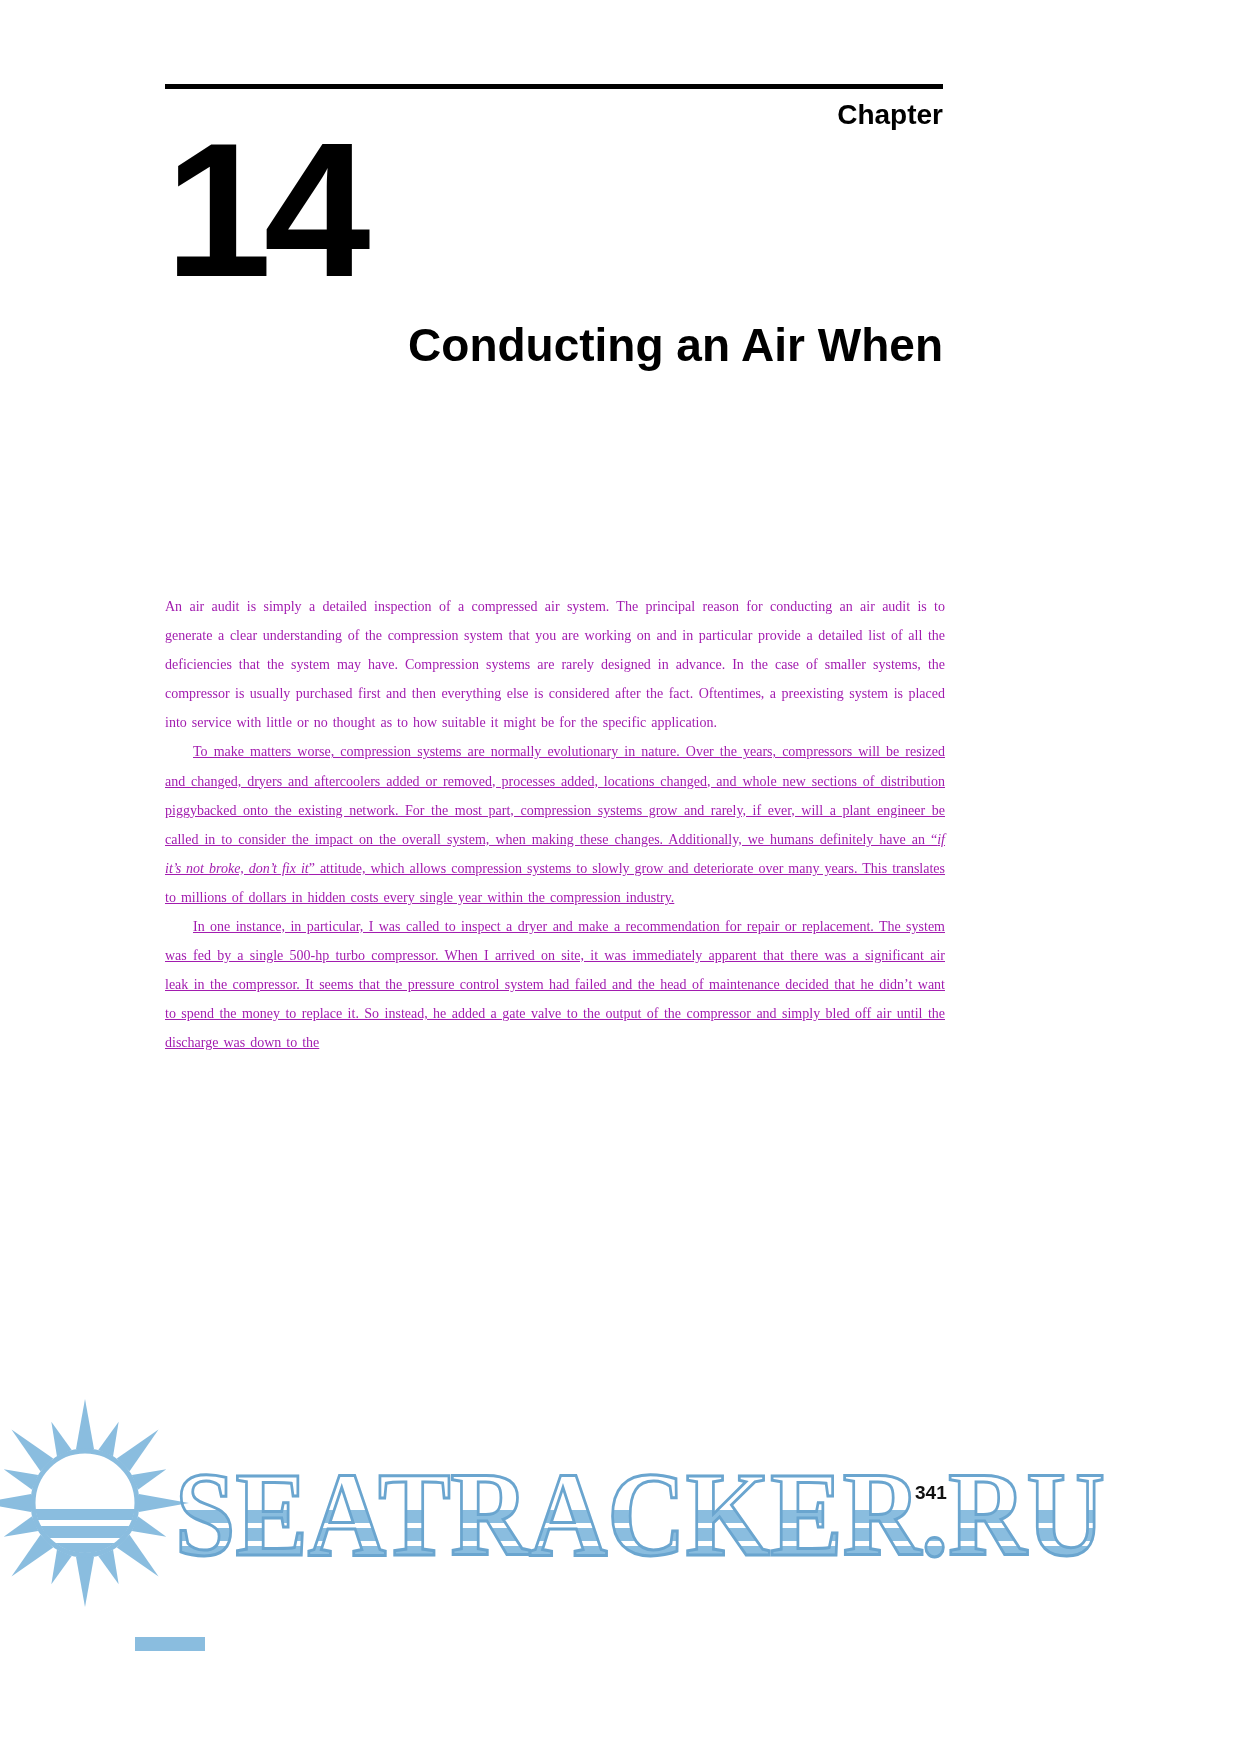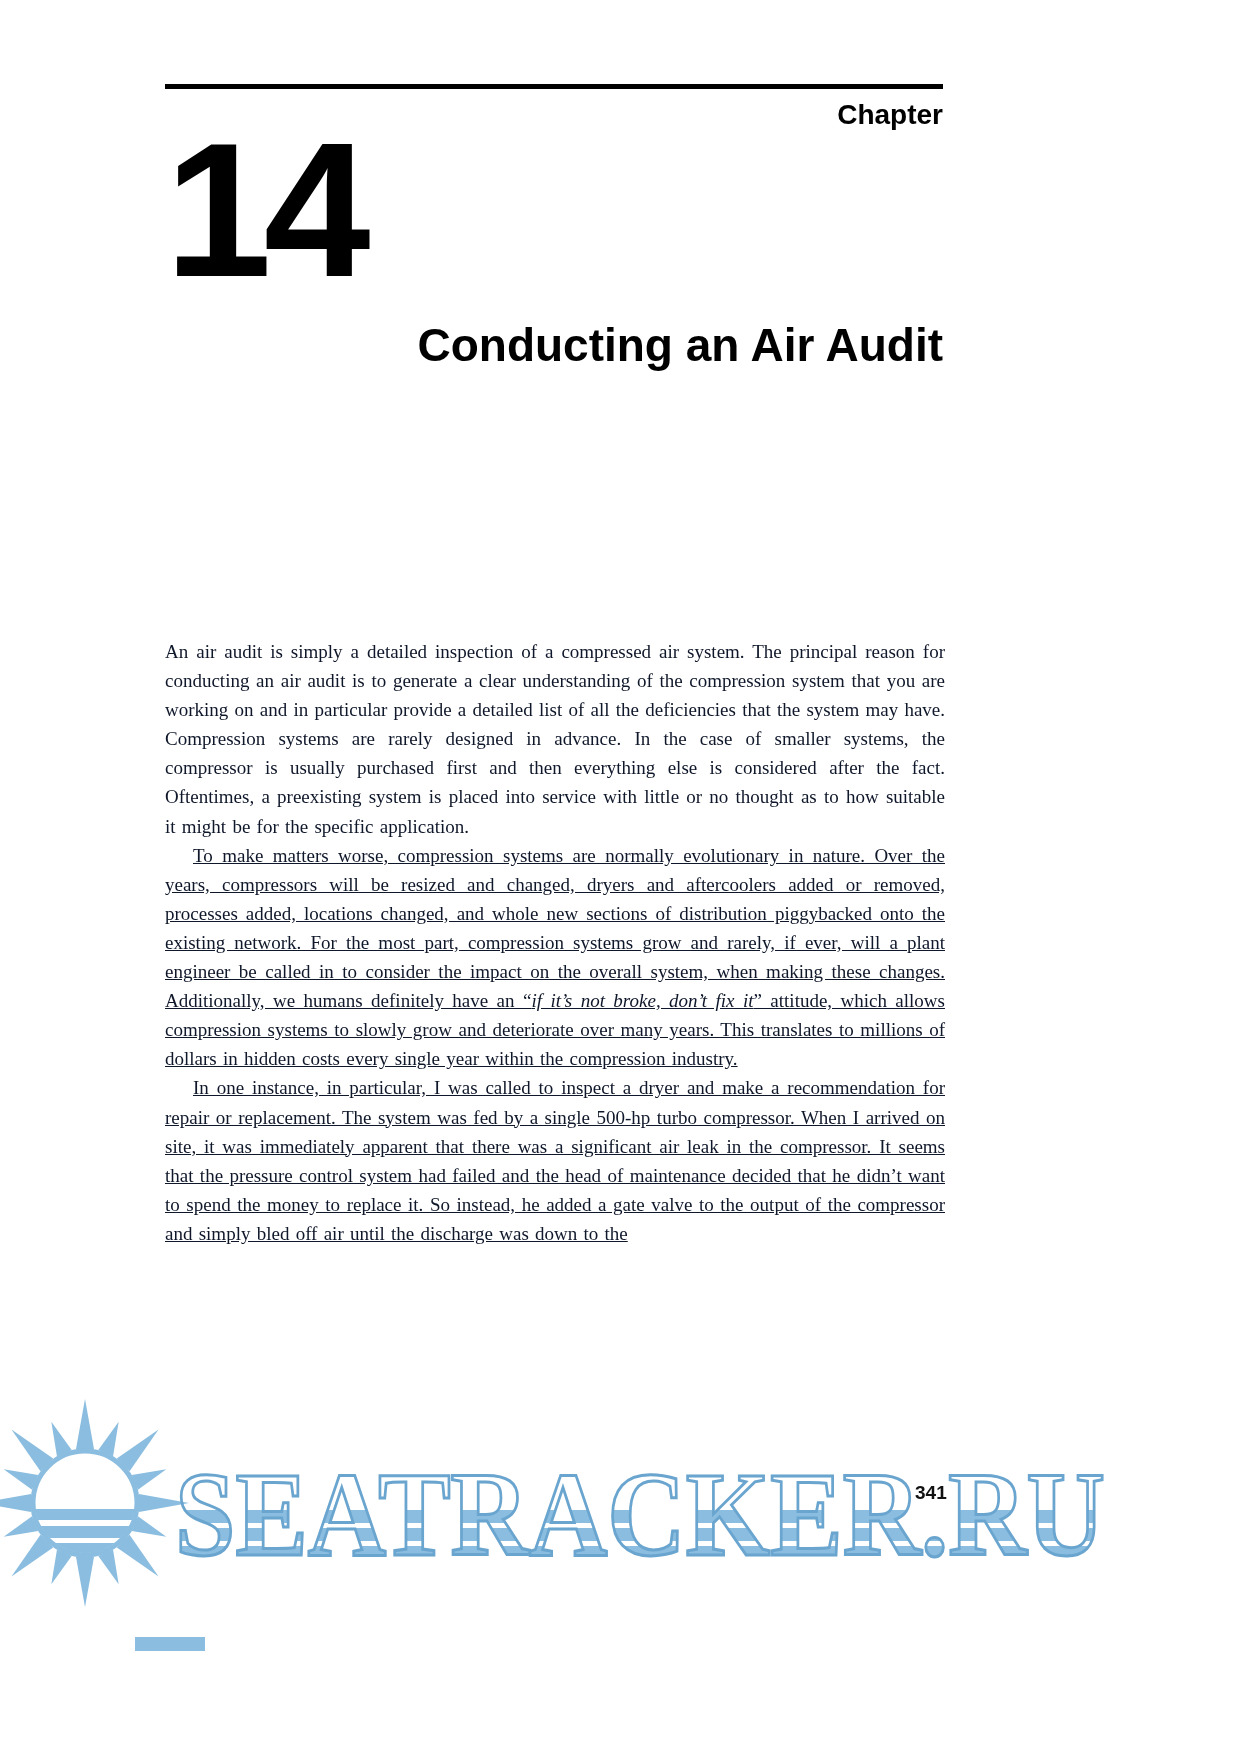--- a/index.html
+++ b/index.html
@@ -56,27 +56,27 @@
     text-align: right;
     font-family: "Liberation Sans", sans-serif;
     font-weight: bold;
     font-size: 46px;
     line-height: 1.2;
     color: #000000;
   }
   .body-text {
     position: absolute;
     left: 165px;
-    top: 637px;
+    top: 592px;
     width: 780px;
-    font-size: 19px;
+    font-size: 14px;
     line-height: 29.1px;
     text-align: justify;
     word-spacing: 1.5px;
-    color: #0f172a;
+    color: #a21caf;
   }
   .body-text p.indent { text-indent: 28px; text-decoration: underline; }
   .body-text em { font-style: italic; }
   .page-number {
     position: absolute;
     left: 915px;
     top: 1482px;
     font-family: "Liberation Sans", sans-serif;
     font-weight: bold;
     font-size: 19px;
@@ -120,21 +120,21 @@
 <body>
 
 <div class="page">
 
   <div class="rule"></div>
 
   <div class="chapter-label">Chapter</div>
 
   <div class="chapter-number">14</div>
 
-  <h1 class="chapter-title">Conducting an Air Audit</h1>
+  <h1 class="chapter-title">Conducting an Air When</h1>
 
   <main class="body-text">
     <p><span>An air audit is simply a detailed inspection of a compressed air system. The principal reason for conducting an air audit is to generate a clear understanding of the compression system that you are working on and in particular provide a detailed list of all the deficiencies that the system may have. Compression systems are rarely designed in advance. In the case of smaller systems, the compressor is usually purchased first and then everything else is considered after the fact. Oftentimes, a preexisting system is placed into service with little or no thought as to how suitable it might be for the specific application.</span></p>
     <p class="indent"><span>To make matters worse, compression systems are normally evolutionary in nature. Over the years, compressors will be resized and changed, dryers and aftercoolers added or removed, processes added, locations changed, and whole new sections of distribution piggybacked onto the existing network. For the most part, compression systems grow and rarely, if ever, will a plant engineer be called in to consider the impact on the overall system, when making these changes. Additionally, we humans definitely have an “</span><em>if it’s not broke, don’t fix it</em><span>” attitude, which allows compression systems to slowly grow and deteriorate over many years. This translates to millions of dollars in hidden costs every single year within the compression industry.</span></p>
     <p class="indent"><span>In one instance, in particular, I was called to inspect a dryer and make a recommendation for repair or replacement. The system was fed by a single 500-hp turbo compressor. When I arrived on site, it was immediately apparent that there was a significant air leak in the compressor. It seems that the pressure control system had failed and the head of maintenance decided that he didn’t want to spend the money to replace it. So instead, he added a gate valve to the output of the compressor and simply bled off air until the discharge was down to the</span></p>
   </main>
 
   <div class="page-number">341</div>
 
   <div class="watermark">

